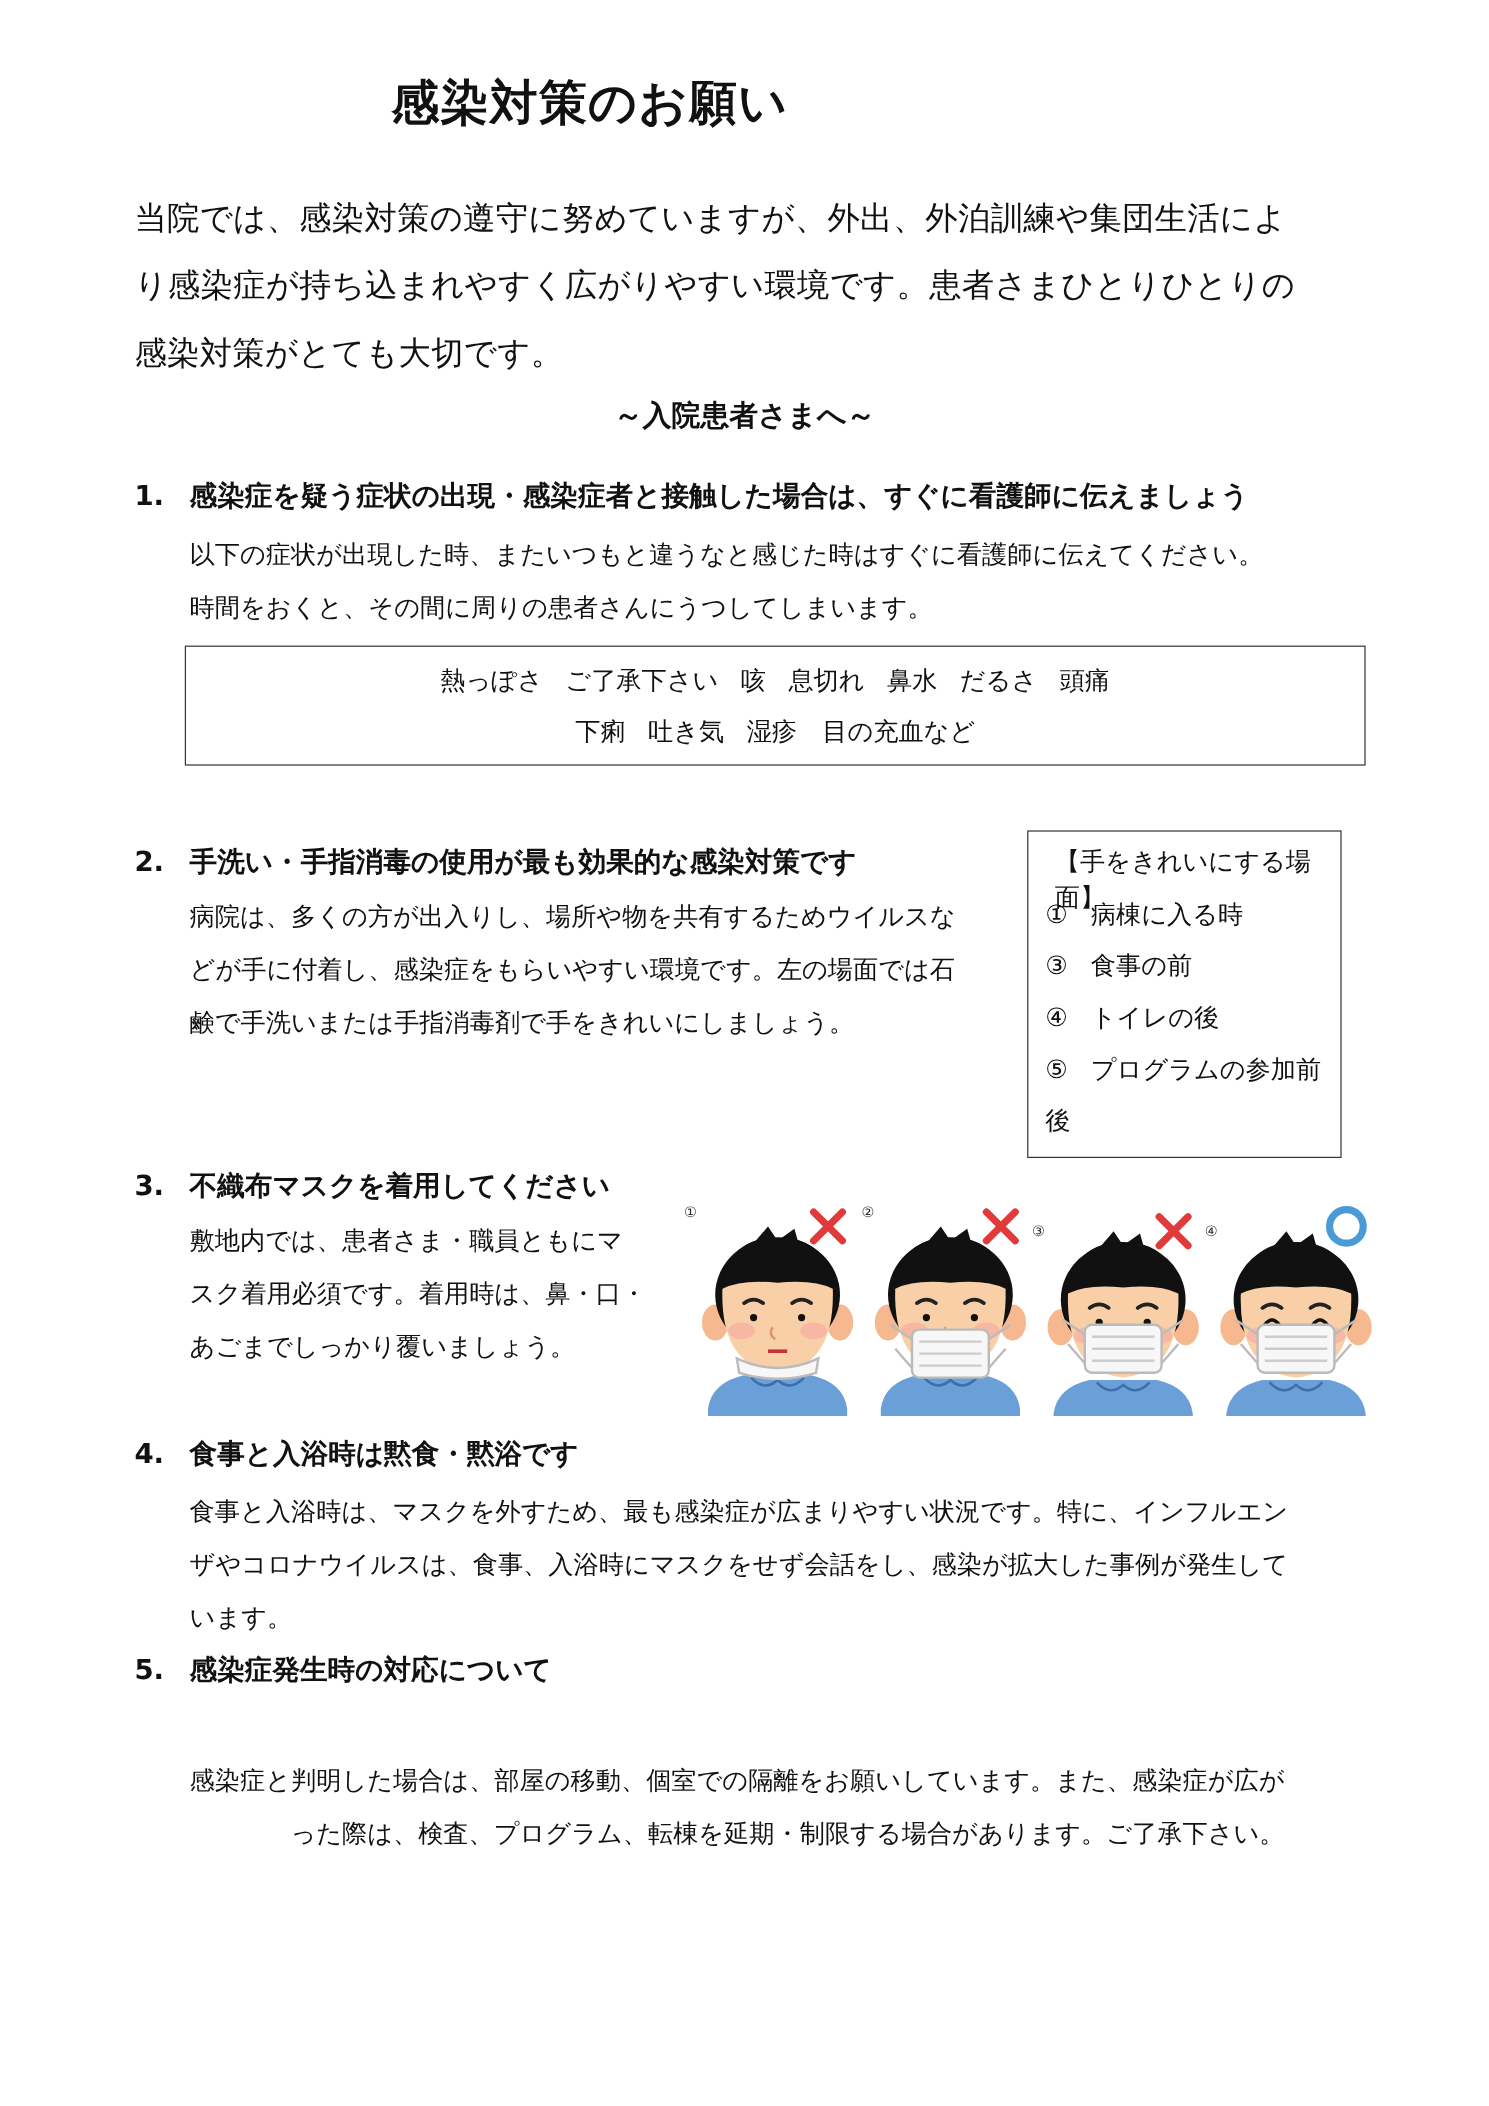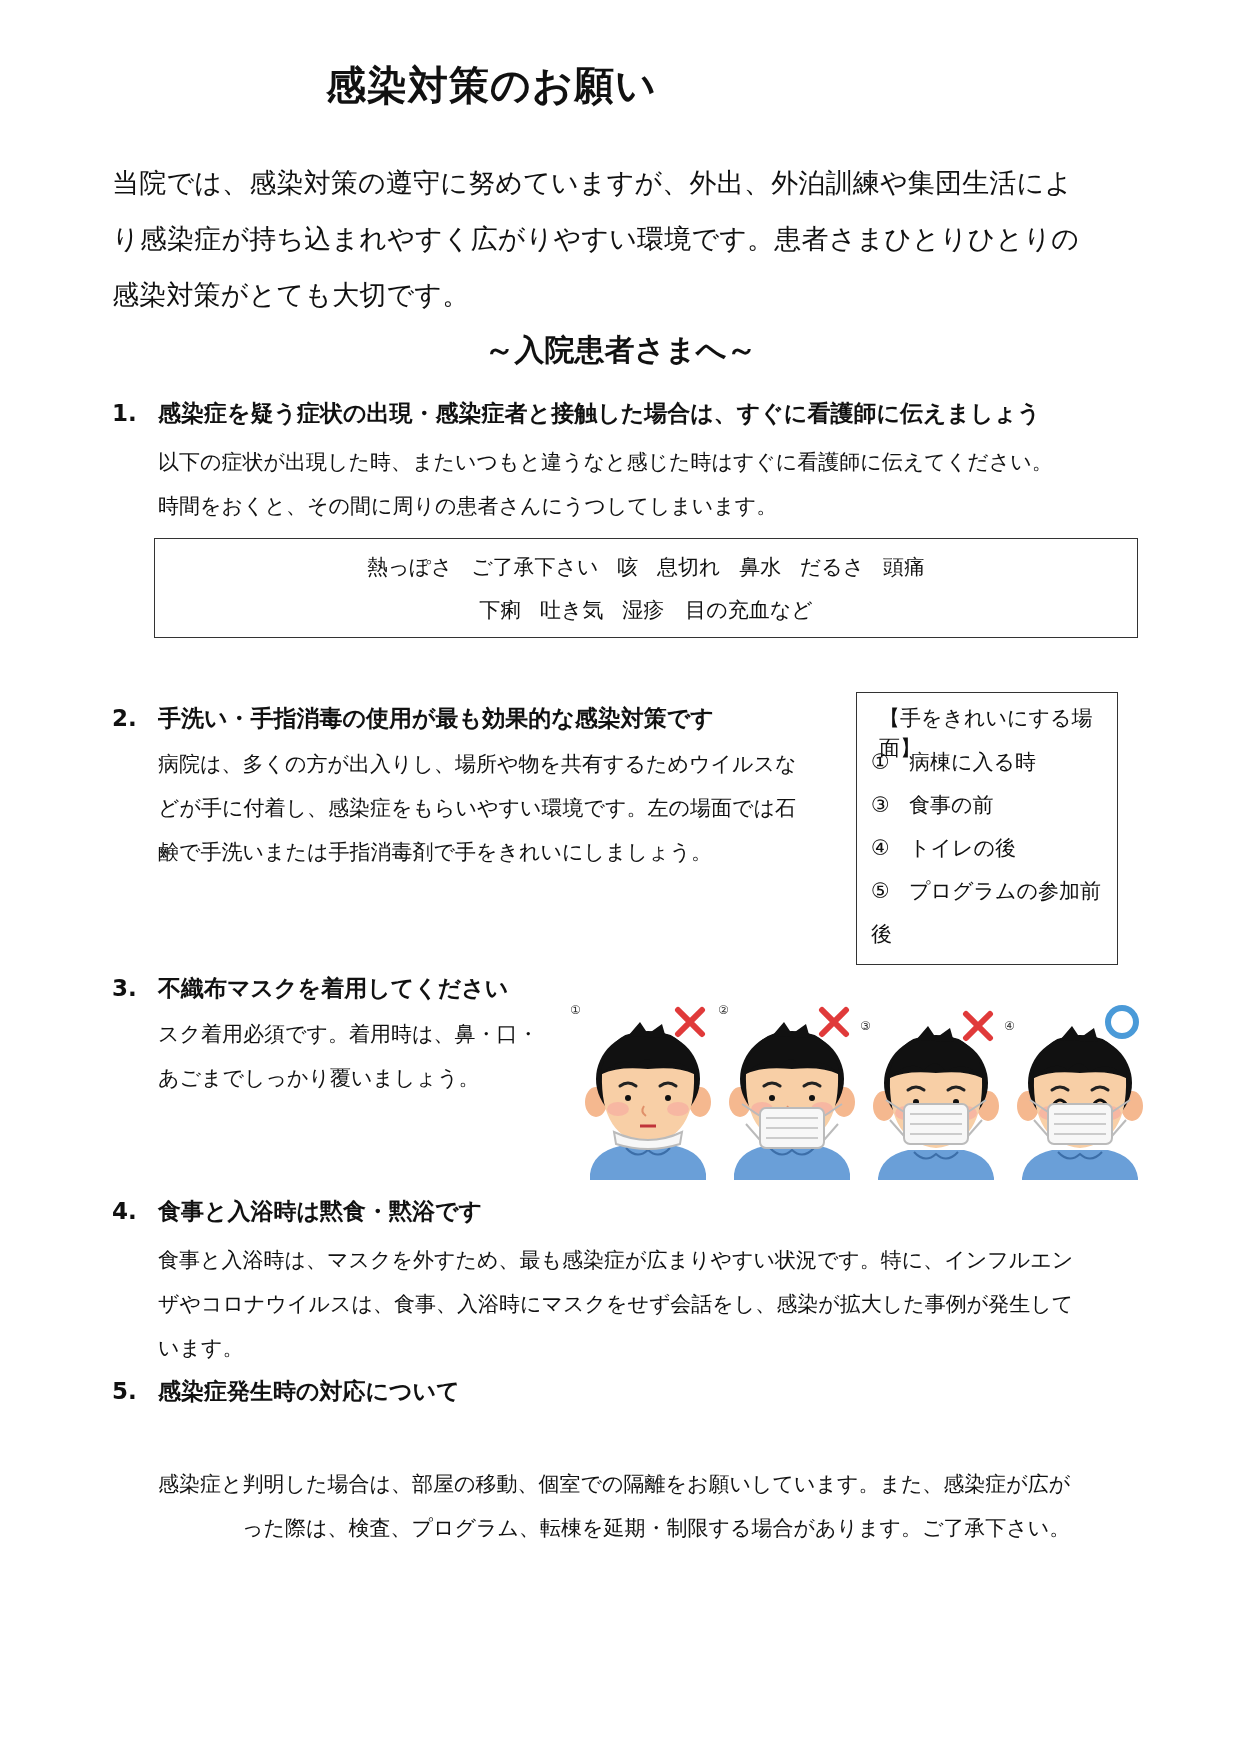--- a/index.html
+++ b/index.html
@@ -12,21 +12,21 @@
   .title {
     left: 0; width: 983px; top: 58px; text-align: center;
     font-size: 40px; font-weight: bold; letter-spacing: 1px;
   }
   .intro {
     left: 112px; width: 1030px; top: 155px;
     font-size: 27px; line-height: 56px; letter-spacing: 0.2px;
   }
   .subtitle {
     left: 0; width: 1241px; top: 330px; text-align: center;
-    font-size: 30px; font-weight: bold;
+    font-size: 24px; font-weight: bold;
   }
   .sec-head {
     left: 112px; font-size: 23px; font-weight: bold; white-space: nowrap;
   }
   .sec-head .num { display: inline-block; width: 46px; }
   .body-text {
     left: 158px; font-size: 21px; line-height: 44px; white-space: nowrap;
   }
   .symptom-box {
     left: 154px; top: 538px; width: 984px; height: 100px;
@@ -99,20 +99,21 @@
   <div class="hb-item"><span class="circ">①</span><span>病棟に入る時</span></div>
   <div class="hb-item"><span class="circ">③</span><span>食事の前</span></div>
   <div class="hb-item"><span class="circ">④</span><span>トイレの後</span></div>
   <div class="hb-item"><span class="circ">⑤</span><span>プログラムの参加前後</span></div>
 </div>
 
 <div class="abs sec-head" style="top:973px;">
   <span class="num">3.</span><span>不織布マスクを着用してください</span>
 </div>
 <div class="abs body-text" style="top:1012px;">
+  <div>敷地内では、患者さま・職員ともにマ</div>
   <div>スク着用必須です。着用時は、鼻・口・</div>
   <div>あごまでしっかり覆いましょう。</div>
 </div>
 
 <div class="abs illus">
   <svg width="592" height="180" viewBox="0 0 592 180">
     <defs>
       <g id="boy">
 
         <path d="M-58 180 L-58 150 Q-55 128 -28 122 L28 122 Q55 128 58 150 L58 180 Z" fill="#6a9fd8"></path>

